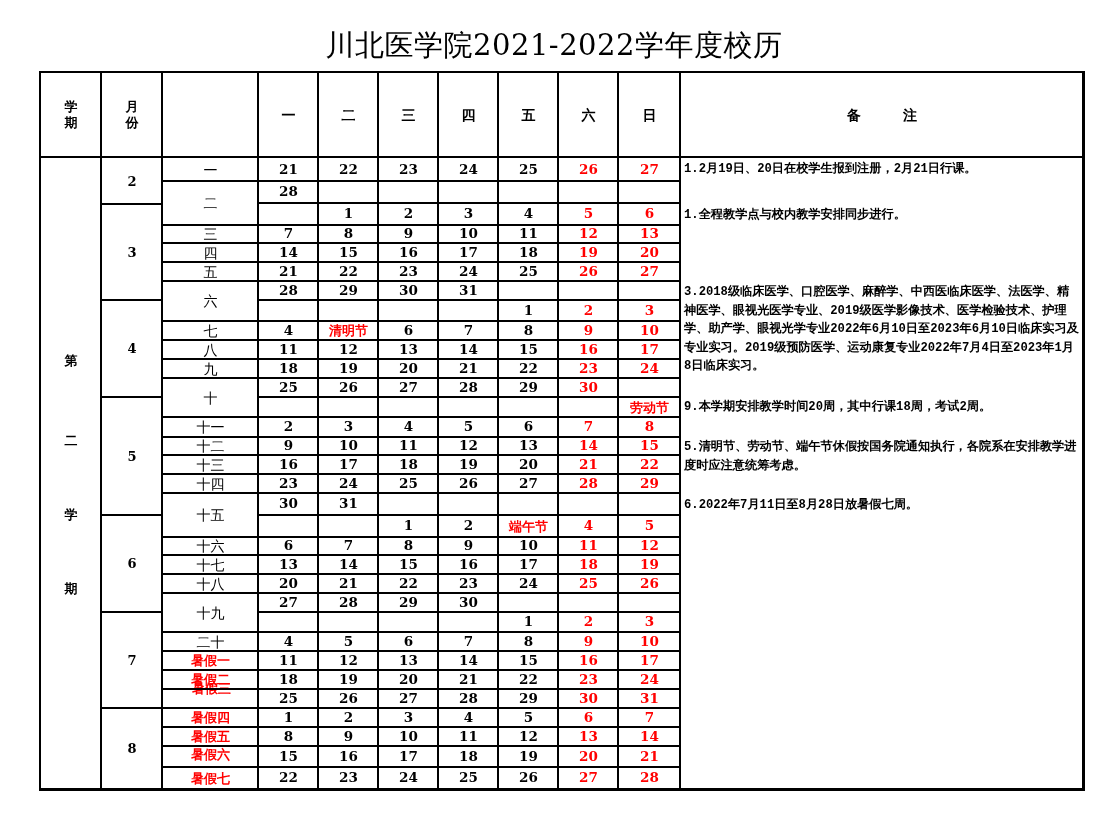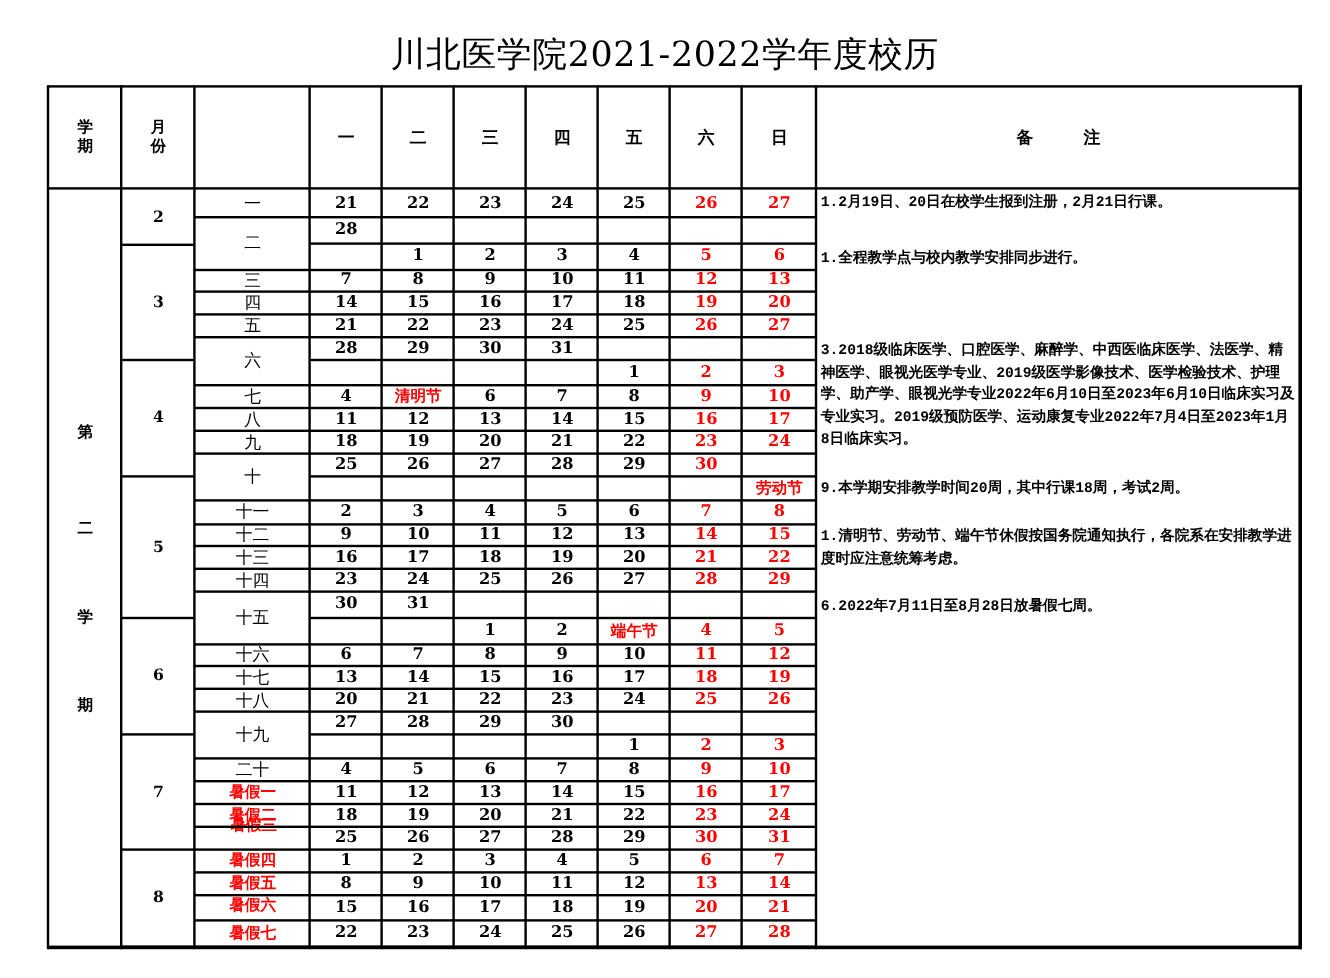--- a/index.html
+++ b/index.html
@@ -406,16 +406,16 @@
       <div class="vline" style="left: 617px; top: 71px; height: 720px;"></div>
       <div class="vline" style="left: 679px; top: 71px; height: 720px;"></div>
       <div class="vline" style="left: 1082px; top: 71px; height: 720px; width: 3px;"></div>
     </div>
 
   <div class="notes" id="notes">
       <div class="note" style="top: 2px;">1.2月19日、20日在校学生报到注册，2月21日行课。</div>
       <div class="note" style="top: 48px;">1.全程教学点与校内教学安排同步进行。</div>
       <div class="note" style="top: 97px; margin-top: 28px;">3.2018级临床医学、口腔医学、麻醉学、中西医临床医学、法医学、精神医学、眼视光医学专业、2019级医学影像技术、医学检验技术、护理学、助产学、眼视光学专业2022年6月10日至2023年6月10日临床实习及专业实习。2019级预防医学、运动康复专业2022年7月4日至2023年1月8日临床实习。</div>
       <div class="note" style="top: 240px;">9.本学期安排教学时间20周，其中行课18周，考试2周。</div>
-      <div class="note" style="top: 280px;">1.清明节、劳动节、端午节休假按国务院通知执行，各院系在安排教学进度时应注意统筹考虑。</div>
+      <div class="note" style="top: 280px;">5.清明节、劳动节、端午节休假按国务院通知执行，各院系在安排教学进度时应注意统筹考虑。</div>
       <div class="note" style="top: 338px;">6.2022年7月11日至8月28日放暑假七周。</div>
     </div>
 </div>
 
 </body></html>

